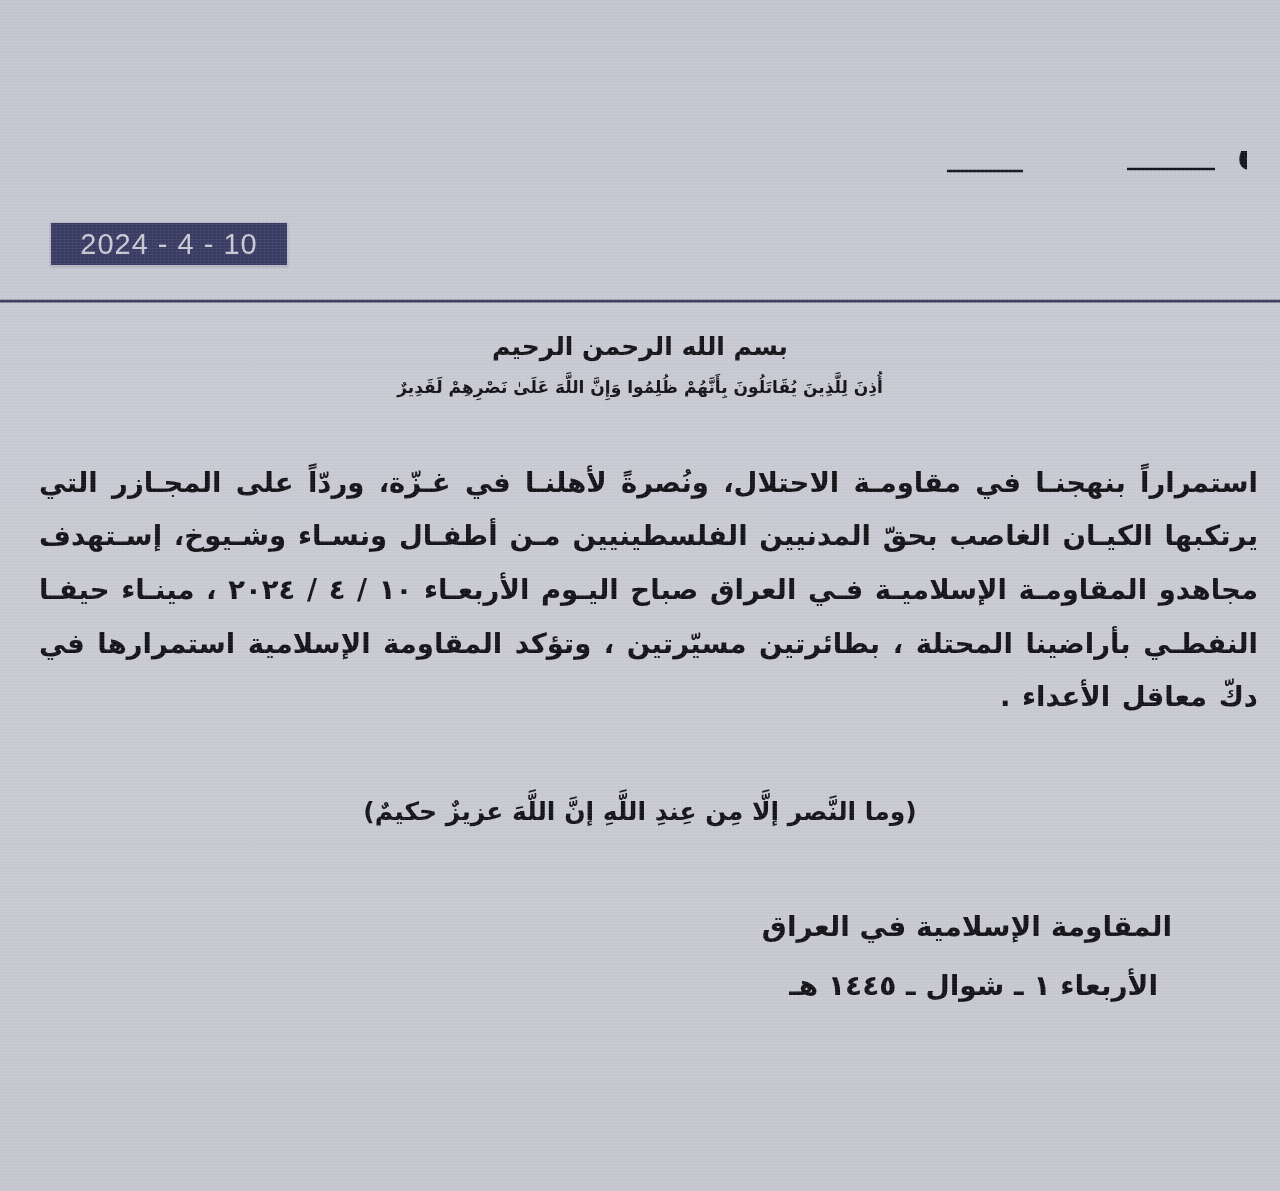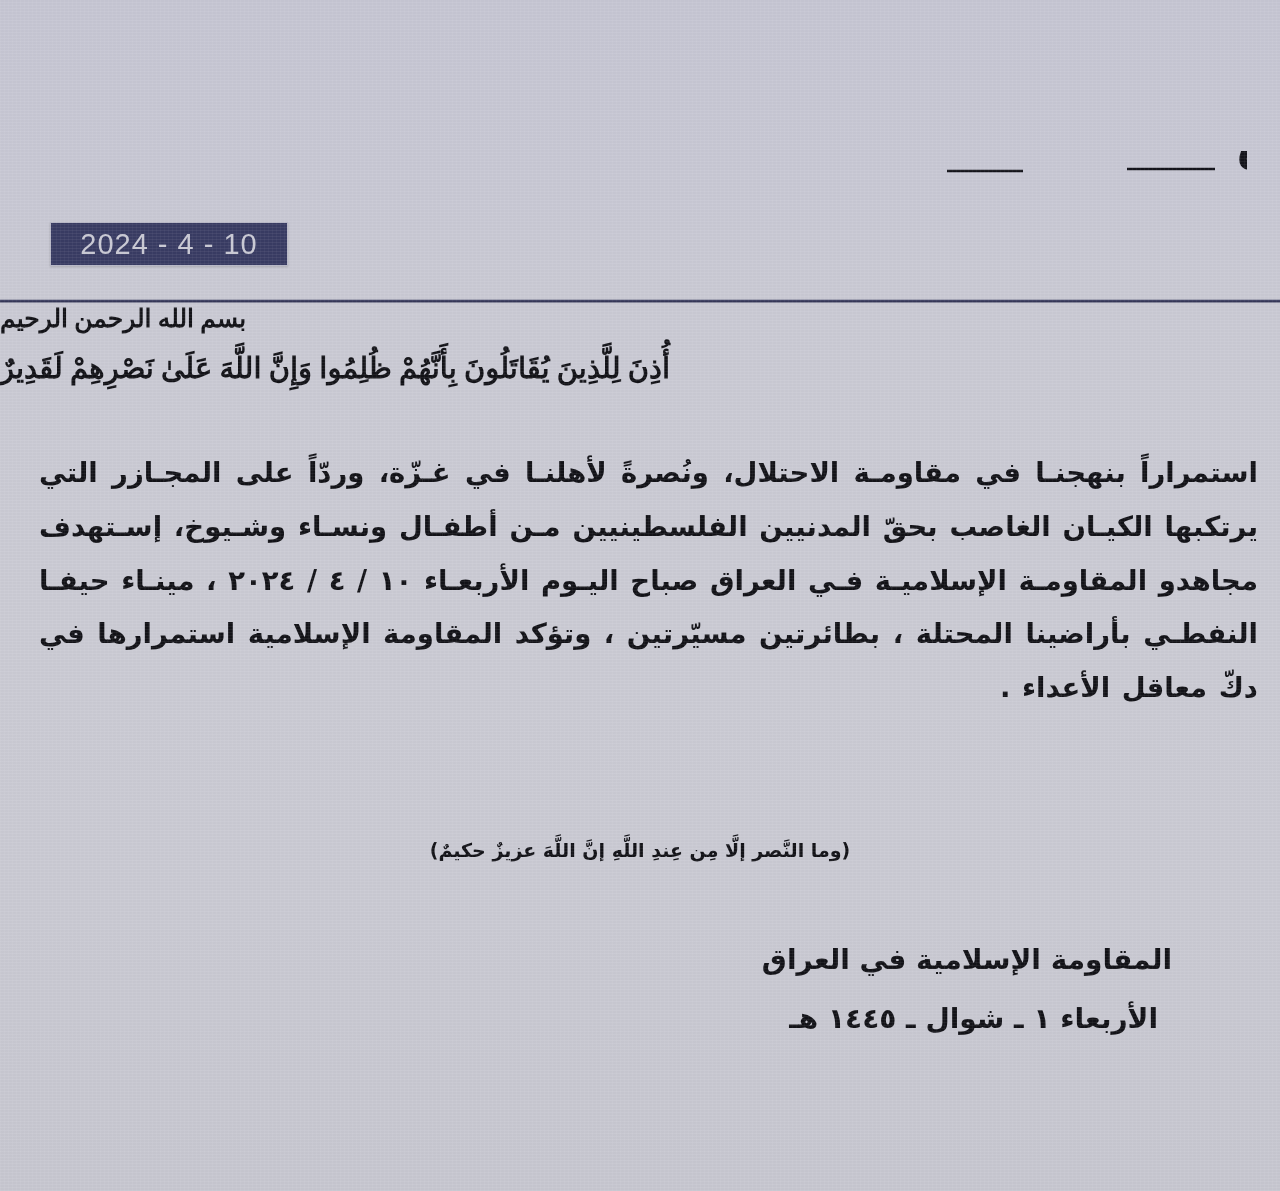--- a/index.html
+++ b/index.html
@@ -99,51 +99,51 @@
 
   
   .content {
     position: absolute;
     top: 300px; left: 0; right: 0; bottom: 0;
     direction: rtl;
     color: #131318;
   }
 
   .basmala-block {
-    text-align: left;
-    font-family: Liberation Serif, serif;
+    text-align: center;
+    padding-top: 28px;
   }
   .basmala {
     font-size: 25px;
     font-weight: 700;
     line-height: 1.5;
     letter-spacing: 0;
   }
   .ayah-top {
     margin-top: 8px;
-    font-size: 29px;
+    font-size: 17px;
     font-weight: 700;
     line-height: 1.55;
   }
 
   .statement {
     margin: 56px 22px 0 39px;
     font-size: 27.5px;
     font-weight: 700;
     line-height: 1.95;
     text-align: justify;
     text-align-last: right;
     letter-spacing: 0;
     word-spacing: 2px;
   }
 
   .ayah-bottom {
-    margin-top: 120px;
+    margin-top: 68px;
     text-align: center;
-    font-size: 19px;
+    font-size: 25px;
     font-weight: 700;
     line-height: 1.6;
   }
 
   .signature {
     margin-top: 66px;
     margin-right: 108px;
     text-align: right;
     font-size: 28px;
     font-weight: 700;

